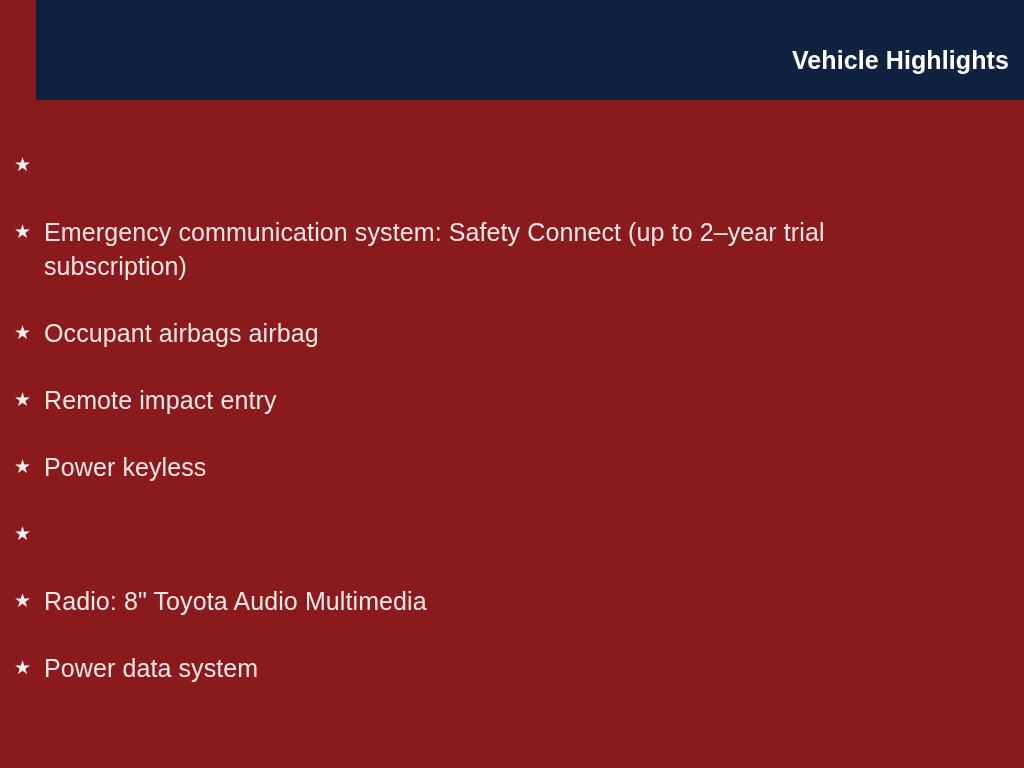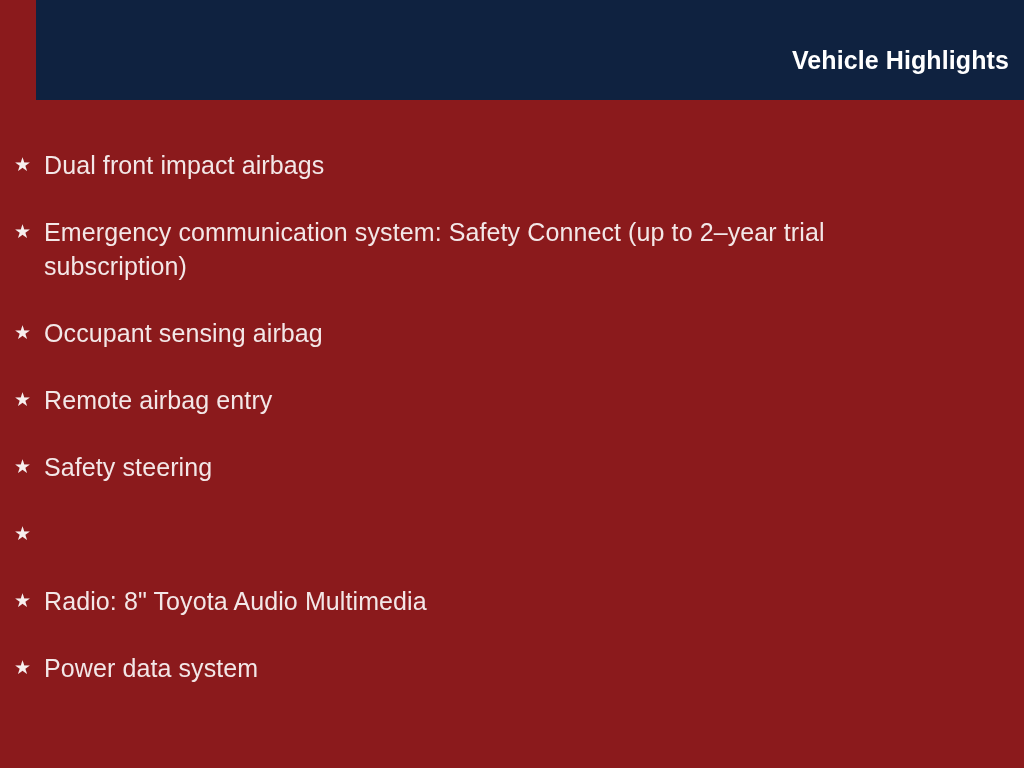--- a/index.html
+++ b/index.html
@@ -95,41 +95,40 @@
 
   <div class="header-band">
     <div class="header-title">Vehicle Highlights</div>
   </div>
 
   <div class="content">
     <ul class="bullet-list">
 
       <li class="bullet-item">
         <span class="bullet-marker">★</span>
-        <span class="bullet-text">Dual front impact airbags</span>
       </li>
 
       <li class="bullet-item">
         <span class="bullet-marker">★</span>
         <span class="bullet-text">Emergency communication system: Safety Connect (up to 2–year trial subscription)</span>
       </li>
 
       <li class="bullet-item">
         <span class="bullet-marker">★</span>
-        <span class="bullet-text">Occupant sensing airbag</span>
+        <span class="bullet-text">Occupant airbags airbag</span>
       </li>
 
       <li class="bullet-item">
         <span class="bullet-marker">★</span>
-        <span class="bullet-text">Remote airbag entry</span>
+        <span class="bullet-text">Remote impact entry</span>
       </li>
 
       <li class="bullet-item">
         <span class="bullet-marker">★</span>
-        <span class="bullet-text">Safety steering</span>
+        <span class="bullet-text">Power keyless</span>
       </li>
 
       <li class="bullet-item">
         <span class="bullet-marker">★</span>
       </li>
 
       <li class="bullet-item">
         <span class="bullet-marker">★</span>
         <span class="bullet-text">Radio: 8" Toyota Audio Multimedia</span>
       </li>

